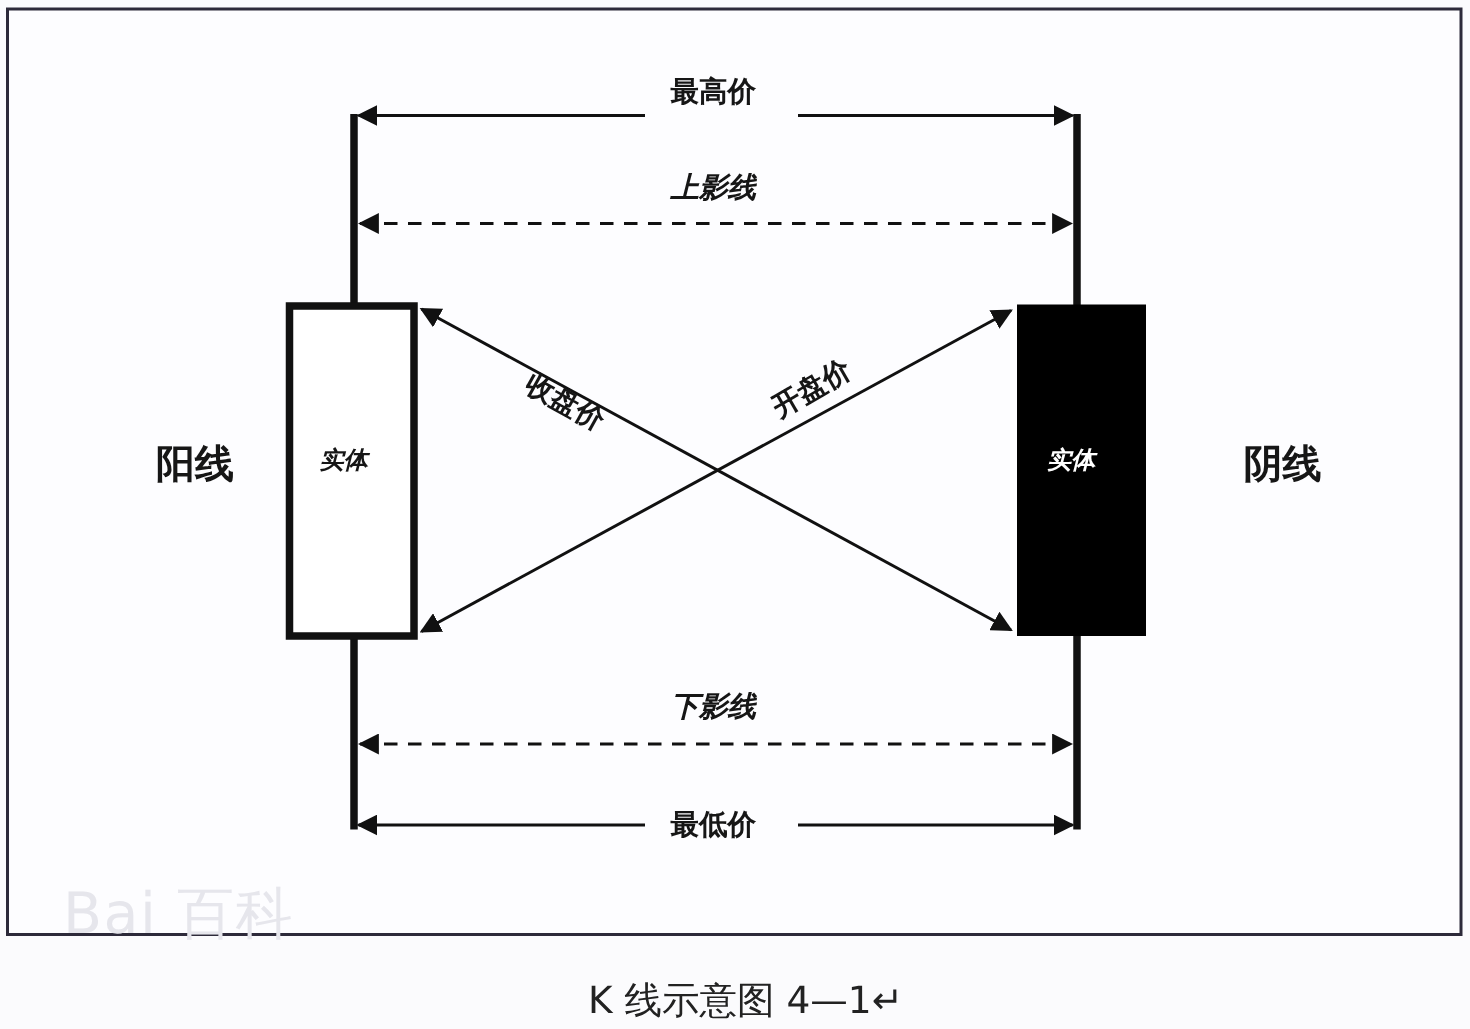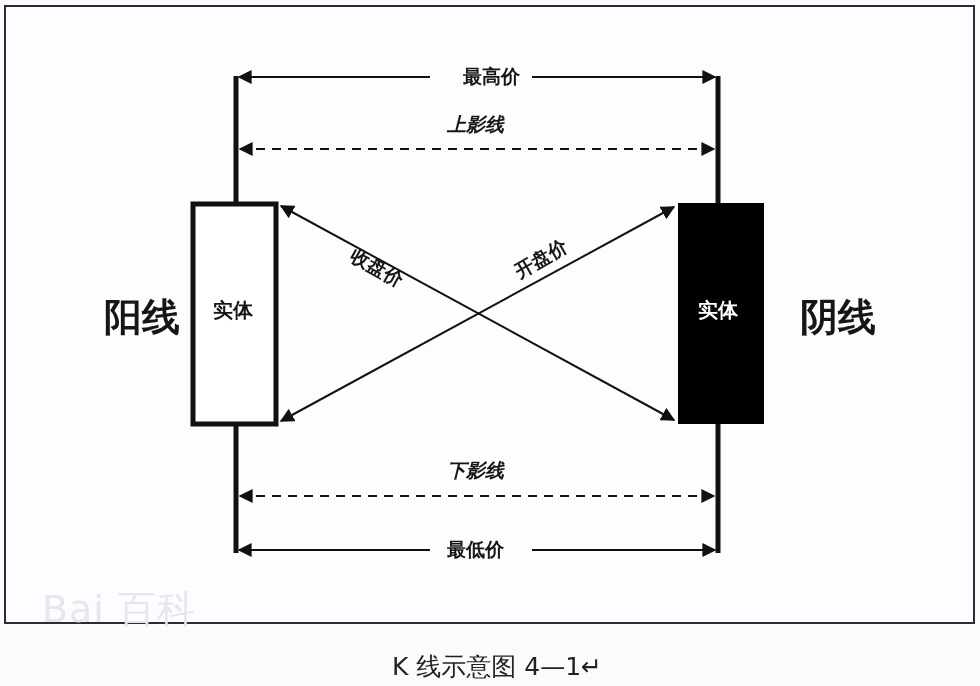--- a/index.html
+++ b/index.html
@@ -6,23 +6,23 @@
   body {
     width: 980px; height: 686px; background: #fbfbfd; position: relative; overflow: hidden;
     font-family: "DejaVu Sans", "Liberation Sans", sans-serif;
   }
   .frame {
     position: absolute; left: 4px; top: 5px; width: 967px; height: 615px;
     border: 2px solid #2d2a3a; background: #fdfdff; box-sizing: content-box;
   }
   svg.diagram { position: absolute; left: 0; top: 0; }
   .lbl { position: absolute; font-weight: bold; color: #161616; white-space: nowrap; }
-  .side-lbl { font-size: 38px; }
+  .side-lbl { font-size: 26px; }
   .mid-lbl { font-size: 19px; }
-  .body-lbl { font-size: 20px; }
+  .body-lbl { font-size: 16px; font-style: italic; }
   .white-text { color: #ffffff; }
   .caption {
     position: absolute; left: 392px; top: 650px; font-size: 25px; color: #222;
     font-family: "DejaVu Sans", sans-serif; white-space: nowrap;
   }
   .watermark {
     position: absolute; left: 42px; top: 584px; font-size: 38px; color: #e6e6ec;
     font-weight: normal; letter-spacing: 1px; white-space: nowrap;
   }
 </style>
@@ -65,28 +65,28 @@
   <g>
     <line x1="430" y1="550" x2="239" y2="550" stroke="#111" stroke-width="2" marker-end="url(#arr)"></line>
     <line x1="532" y1="550" x2="715" y2="550" stroke="#111" stroke-width="2" marker-end="url(#arr)"></line>
   </g>
 
   <line x1="281" y1="206" x2="674" y2="420" stroke="#111" stroke-width="2" marker-start="url(#arr)" marker-end="url(#arr)"></line>
 
   <line x1="281" y1="421" x2="674" y2="207" stroke="#111" stroke-width="2" marker-start="url(#arr)" marker-end="url(#arr)"></line>
 </svg>
 
-<div class="lbl mid-lbl" style="left:447px; top:64px;margin-left:16px;">最高价</div>
+<div class="lbl mid-lbl" style="left:447px; top:48px;">最高价</div>
 <div class="lbl mid-lbl" style="left:447px; top:112px;font-style:italic;">上影线</div>
 <div class="lbl mid-lbl" style="left:447px; top:458px;font-style:italic;">下影线</div>
 <div class="lbl mid-lbl" style="left:447px; top:537px;">最低价</div>
 
 <div class="lbl mid-lbl" style="left:358px; top:243px; transform: rotate(29deg); transform-origin: left top;">收盘价</div>
 <div class="lbl mid-lbl" style="left:510px; top:262px; transform: rotate(-30deg); transform-origin: left top;">开盘价</div>
 
 <div class="lbl body-lbl" style="left:213px; top:297px;">实体</div>
 <div class="lbl body-lbl white-text" style="left:698px; top:297px;">实体</div>
 
 <div class="lbl side-lbl" style="left:104px; top:292px;">阳线</div>
-<div class="lbl side-lbl" style="left:800px; top:292px;">阴线</div>
+<div class="lbl side-lbl" style="left:829px; top:292px;">阴线</div>
 
 <div class="watermark">Bai 百科</div>
 <div class="caption">K 线示意图 4—1↵</div>
 
 </body></html>

